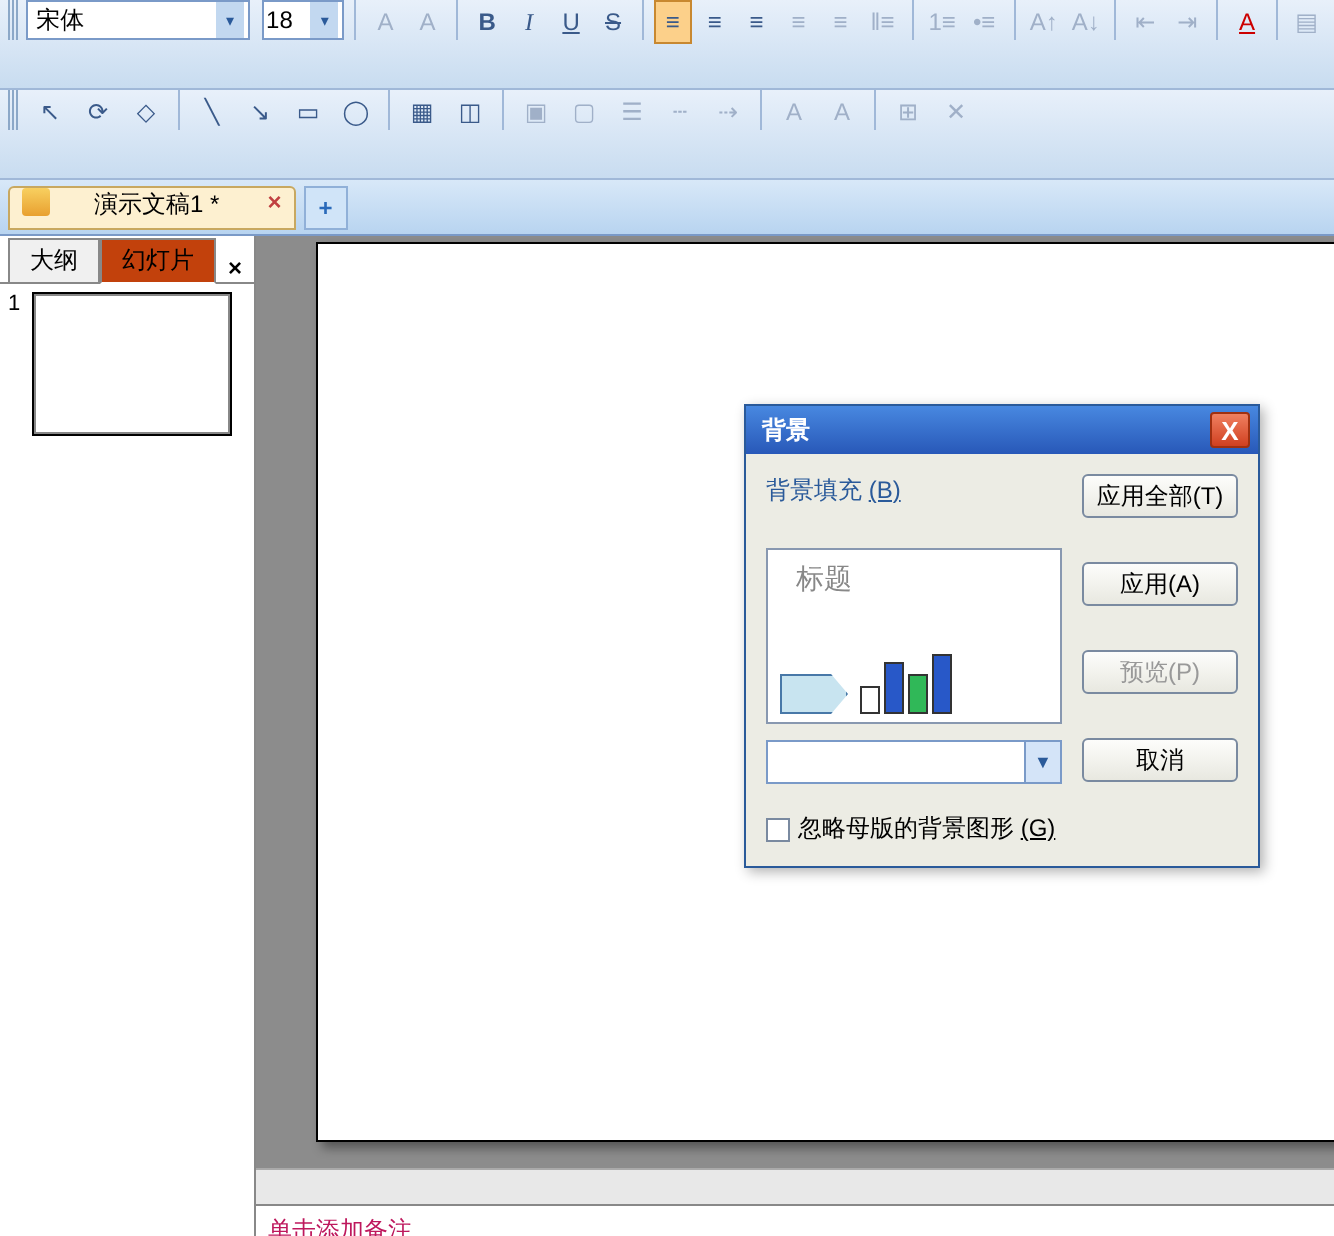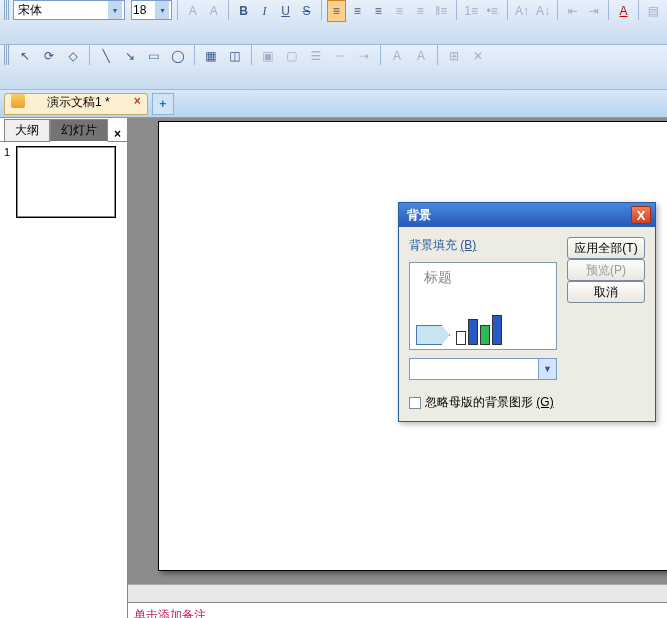--- a/index.html
+++ b/index.html
@@ -16,54 +16,54 @@
 .tbtn.disabled{color:#a0b0c8;cursor:default}
 .tabs-bar{background:linear-gradient(#d8e8f8,#b8d4f0);height:28px;display:flex;align-items:center;border-bottom:1px solid #7a9ac8;padding-left:4px}
 .doc-tab{background:#fdf0d0;border:1px solid #c8a860;height:22px;display:flex;padding:0 6px;gap:22px;border-top-left-radius:3px;border-top-right-radius:3px}
 .doc-tab .ico{width:14px;height:14px;background:linear-gradient(#f8d060,#e8a030);border-radius:2px}
 .doc-tab .x{color:#c04040;font-weight:bold;cursor:pointer;margin-left:2px}
 .add-tab{width:22px;height:22px;display:flex;align-items:center;justify-content:center;background:#d0e4f8;border:1px solid #90b0d8;color:#2a6aba;font-weight:bold;margin-left:4px;cursor:pointer}
 .workspace{display:flex;height:512px}
 .side-panel{width:128px;background:#fff;border-right:1px solid #888;display:flex;flex-direction:column}
 .panel-tabs{height:24px;display:flex;align-items:flex-end;border-bottom:1px solid #888;padding-left:4px;gap:-1px}
 .ptab{border:1px solid #888;padding:2px 10px;background:#f0f0f0;cursor:pointer;position:relative;top:1px}
-.ptab.active{background:#737373;border-bottom:1px solid #fff}
+.ptab.active{background:#c2410c;border-bottom:1px solid #fff}
 .ptab-x{margin-left:auto;margin-right:6px;cursor:pointer;font-family:Arial;font-weight:bold}
 .thumb-area{flex:1;overflow:auto;padding:4px}
 .thumb{display:flex;gap:4px}
 .thumb-num{font-size:11px;width:8px}
 .thumb-slide{width:100px;height:72px;background:#fff;border:1px solid #000;box-shadow:inset 0 0 0 1px #888}
 .main-area{flex:1;background:#8c8c8c;position:relative;display:flex;flex-direction:column}
 .canvas-wrap{flex:1;overflow:auto;position:relative}
 .slide-canvas{position:absolute;left:30px;top:3px;width:520px;height:450px;background:#fff;border:1px solid #000;box-shadow:3px 3px 5px rgba(0,0,0,.4)}
 .hscroll{height:18px;background:#e8e8e8;border-top:1px solid #aaa}
 .notes{height:28px;background:#fff;border-top:1px solid #888;padding:4px 6px;color:#be185d}
 .status-bar{height:22px;background:linear-gradient(#e8f0fa,#c8dcf0);border-top:1px solid #a0b8d8;display:flex;align-items:center;padding:0 6px;gap:4px}
 .view-btn{width:16px;height:16px;border:1px solid #90a8c8;background:#f8fcff;cursor:pointer}
 .slider{width:60px;height:4px;background:#b0c8e0;position:relative;margin:0 6px}
 .slider::after{content:"";position:absolute;width:8px;height:12px;background:#5a8ac8;top:-4px;left:16px}
 
-.dialog{position:absolute;left:398px;top:202px;width:258px;background:#ecece4;border:1px solid #2a5a9a;box-shadow:2px 2px 6px rgba(0,0,0,.3)}
+.dialog{position:absolute;left:372px;top:202px;width:258px;background:#ecece4;border:1px solid #2a5a9a;box-shadow:2px 2px 6px rgba(0,0,0,.3)}
 .dlg-title{background:linear-gradient(#4888e0,#2858b8);color:#fff;height:24px;display:flex;align-items:center;padding:0 4px 0 8px;font-weight:bold}
 .dlg-close{margin-left:auto;width:20px;height:18px;background:linear-gradient(#f08060,#d04020);border:1px solid #a03010;color:#fff;display:flex;align-items:center;justify-content:center;cursor:pointer;font-family:Arial;font-weight:bold;font-size:13px;border-radius:2px}
 .dlg-body{padding:10px;display:flex;gap:10px}
 .dlg-left{flex:1}
-.fill-label{color:#2a5a9a;margin-bottom:8px}
+.fill-label{color:#2a5a9a;margin-bottom:20px}
 .fill-label .u{text-decoration:underline}
 .preview-box{border:1px solid #8898b0;background:#fff;height:88px;padding:6px;position:relative}
 .pv-title{color:#888;font-size:14px;margin-left:8px}
 .pv-bullet{color:#888;font-size:13px;margin-left:8px}
 .pv-shapes{position:absolute;bottom:4px;left:6px;right:6px;display:flex;align-items:flex-end;gap:6px}
 .pv-arrow{width:34px;height:20px;background:#c8e4f0;border:1px solid #4878a8;clip-path:polygon(0 0,75% 0,100% 50%,75% 100%,0 100%)}
 .pv-bars{display:flex;align-items:flex-end;gap:2px;height:30px}
 .pv-bar{width:10px;border:1px solid #333}
 .fill-drop{margin-top:8px;border:1px solid #7a9ac8;height:22px;display:flex;background:#fff}
 .fill-swatch{flex:1;background:#fff}
 .fill-arrow{width:18px;background:#d4e4f8;border-left:1px solid #7a9ac8;display:flex;align-items:center;justify-content:center;color:#2a5a9a;font-size:9px;cursor:pointer}
-.dlg-btns{display:flex;flex-direction:column;gap:0;width:78px}
+.dlg-btns{display:flex;flex-direction:column;gap:22px;width:78px}
 .dbtn{border:1px solid #7a8aa0;background:linear-gradient(#fdfdfb,#e8e8e0);height:22px;border-radius:3px;cursor:pointer;display:flex;align-items:center;justify-content:center}
 .dbtn.disabled{color:#999}
 .dlg-bottom{padding:4px 10px 10px;display:flex;align-items:center;gap:4px}
 .chk{width:12px;height:12px;border:1px solid #7a8aa0;background:#fff}
 .u{text-decoration:underline}
 </style>
 </head>
 <body>
 
 <div class="toolbar">
@@ -195,20 +195,21 @@
           </div>
         </div>
       </div>
       <div class="fill-drop">
         <div class="fill-swatch"></div>
         <div class="fill-arrow">▼</div>
       </div>
     </div>
     <div class="dlg-btns">
       <div class="dbtn">应用全部(T)</div>
+      <div class="dbtn">应用(A)</div>
       <div class="dbtn disabled">预览(P)</div>
       <div class="dbtn">取消</div>
     </div>
   </div>
   <div class="dlg-bottom">
     <div class="chk"></div>
     <span><span>忽略母版的背景图形</span> <span class="u">(G)</span></span>
   </div>
 </div>
 

